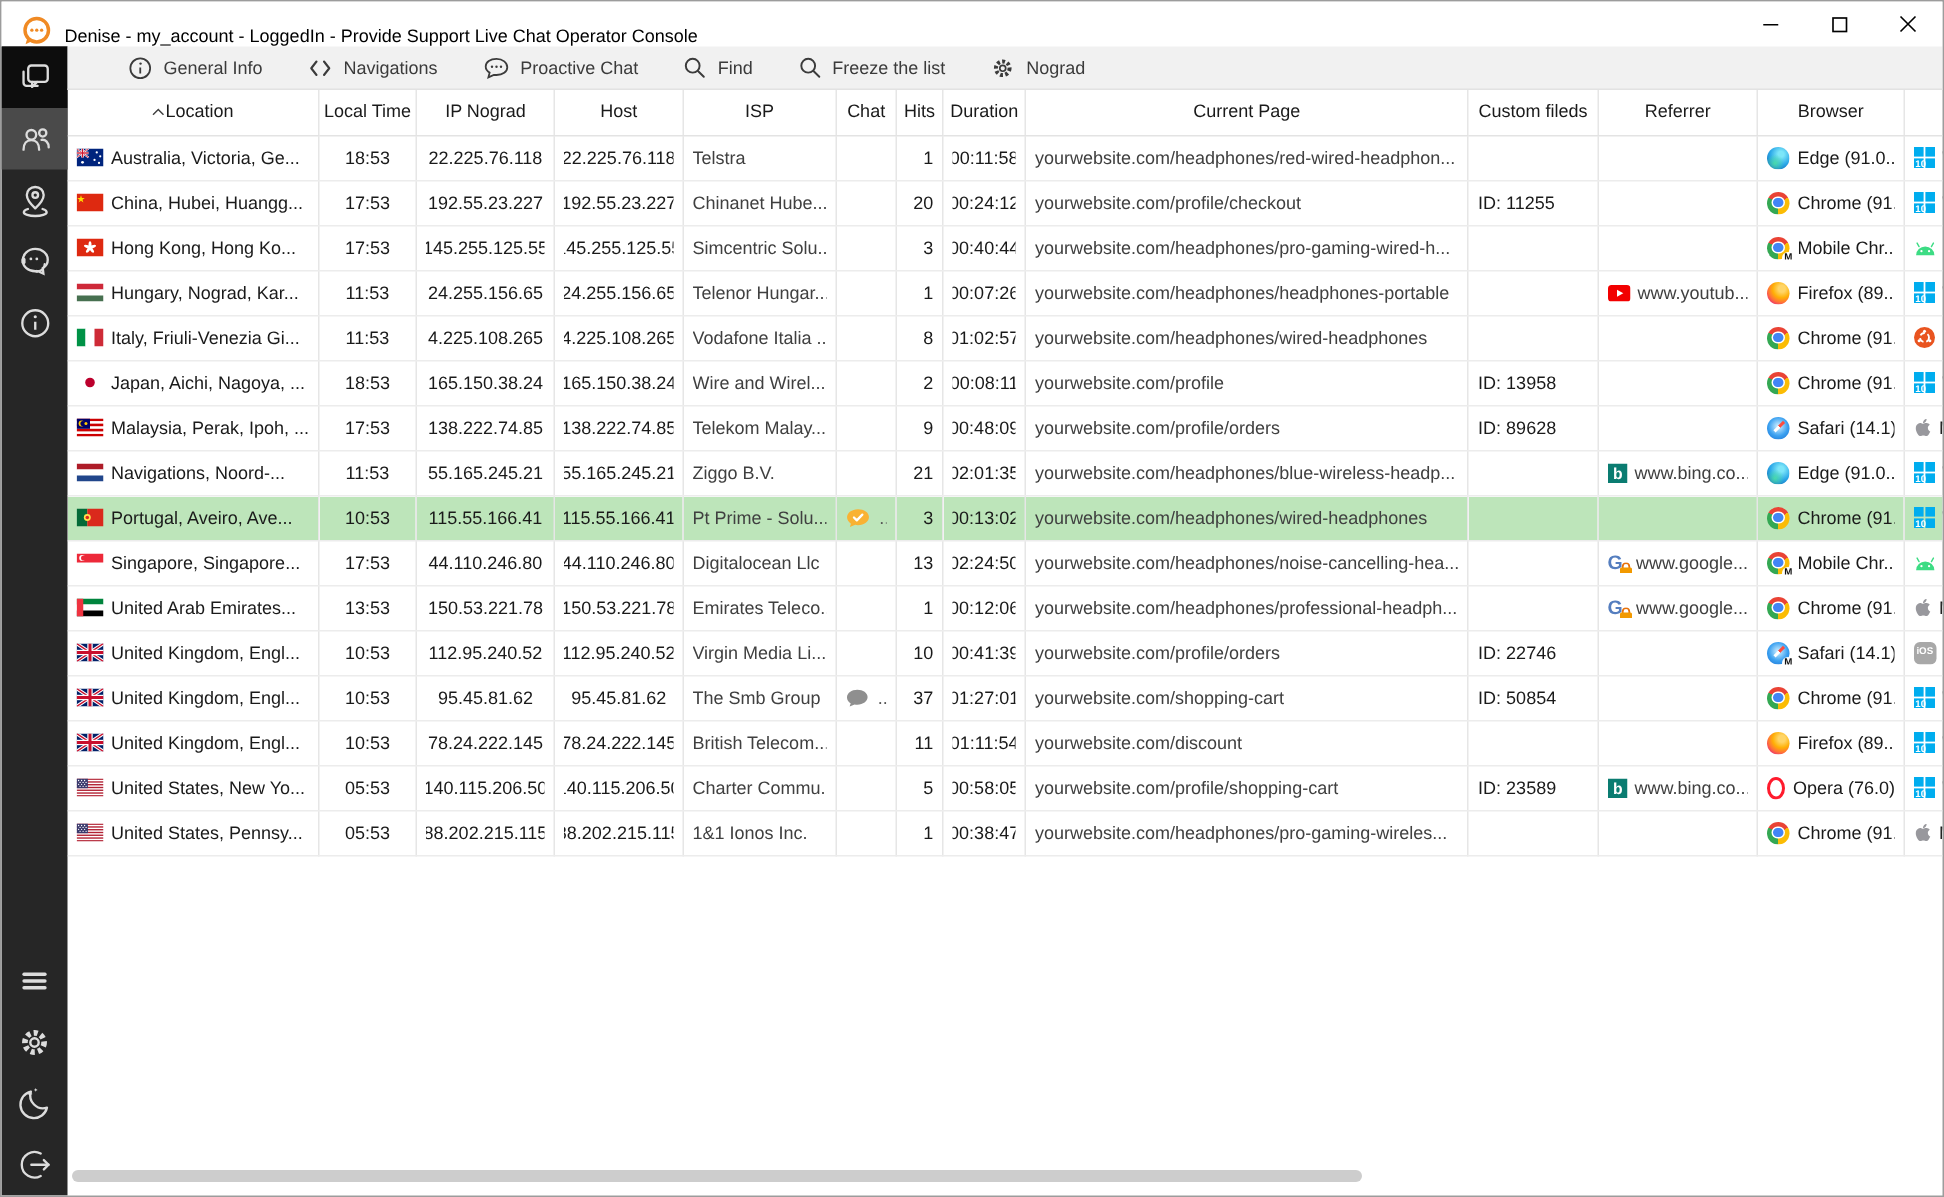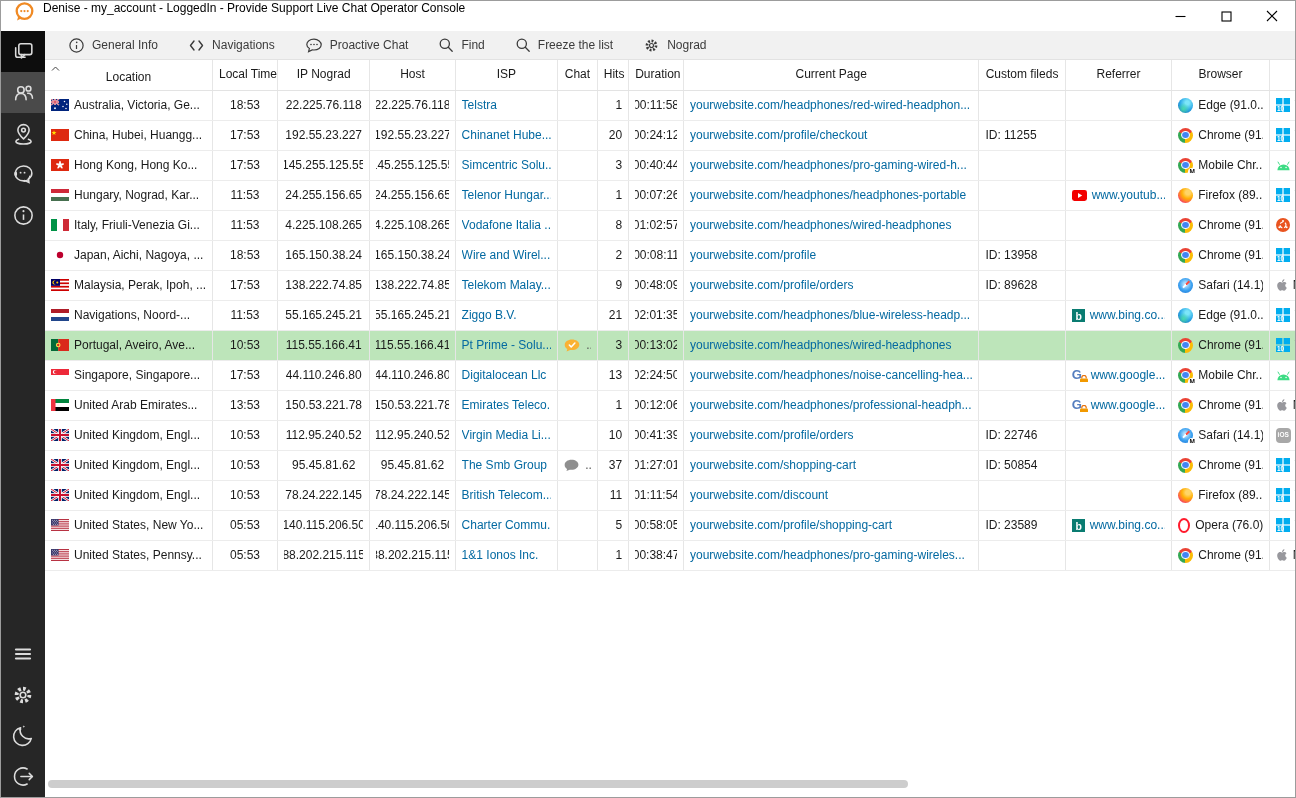--- a/index.html
+++ b/index.html
@@ -1,46 +1,46 @@
 <!DOCTYPE html>
 <html><head>
 <meta charset="utf-8">
 <style>
   html,body{margin:0;padding:0;background:#888;}
   .app{position:relative;width:1296px;height:798px;background:#fff;overflow:hidden;
        font-family:"Liberation Sans",sans-serif;color:#1a1a1a;border:1px solid #9c9c9c;box-sizing:border-box;}
   
-  .titlebar{height:30px;display:flex;align-items:flex-start;background:#fff;}
+  .titlebar{height:30px;display:flex;align-items:flex-end;background:#fff;}
   .logo{margin:0 8px 0 13px;display:inline-flex;}
   .title-text{font-size:12px;color:#000;white-space:nowrap;}
   .win-controls{margin-left:auto;display:flex;height:30px;}
   .win-btn{width:46px;height:30px;display:flex;align-items:center;justify-content:center;color:#000;}
   
   .app-body{display:flex;height:766px;}
   .sidebar{width:44px;background:#262626;display:flex;flex-direction:column;flex-shrink:0;}
   .side-item{width:44px;height:41px;display:flex;align-items:center;justify-content:center;color:#dcdcdc;}
   .side-item.tile-black{background:#0d0d0d;}
   .side-item.active{background:#4a4a4a;}
   .sidebar-bottom{margin-top:auto;}
   .content{flex:1;display:flex;flex-direction:column;min-width:0;position:relative;}
   
   .toolbar{height:28px;background:#f1f1f1;border-bottom:1px solid #e2e2e2;display:flex;align-items:center;
-           padding-left:8px;font-size:12px;color:#333;flex-shrink:0;}
+           padding-left:25px;font-size:12px;color:#333;flex-shrink:0;}
   .tool-btn{display:flex;align-items:center;gap:7px;height:28px;padding:0 15px;white-space:nowrap;color:#3b3b3b;}
   
   .table-wrap{flex:1;overflow:hidden;position:relative;}
   table{border-collapse:collapse;table-layout:fixed;width:1306px;font-size:12px;}
   th,td{height:30px;padding:0 6px;overflow:hidden;white-space:nowrap;border-right:1px solid #e6e6e6;box-sizing:border-box;font-weight:normal;}
   th{border-bottom:1px solid #e3e3e3;color:#1a1a1a;}
   td{border-bottom:1px solid #ececec;}
   tr.selected td{background:#bde5ba;margin-top:20px;}
-  .thc{display:flex;flex-direction:column;justify-content:center;line-height:13px;}
+  .thc{display:flex;flex-direction:row;align-items:center;justify-content:center;line-height:13px;}
   .cw{display:flex;align-items:center;gap:5px;overflow:hidden;}
   .ja-c{justify-content:center;} .ja-r{justify-content:flex-end;}
-  .link{color:#0369a1;}
+  .link{color:#404040;}
   .dots{color:#555;}
   .icon{display:inline-flex;align-items:center;flex-shrink:0;line-height:0;}
   
   .bic{width:15px;height:15px;border-radius:50%;display:inline-block;position:relative;}
   .ic-chrome{background:conic-gradient(from 60deg,#fbbc05 0 120deg,#34a853 0 240deg,#ea4335 0 360deg);}
   .ic-chrome::after{content:"";position:absolute;left:3.1px;top:3.1px;width:8.8px;height:8.8px;border-radius:50%;
     background:#4285f4;border:1.6px solid #fff;box-sizing:border-box;}
   .ic-edge{background:radial-gradient(circle at 36% 72%,#4fe3a0 -8%,rgba(0,0,0,0) 42%),
            radial-gradient(circle at 62% 32%,#7ce6f9 0 14%,#2aa7e8 52%,#0c59a4 100%);}
   .ic-firefox{background:radial-gradient(circle at 66% 30%,#ffd567 0 16%,#ffb005 42%,#ff7139 64%,#e31587 90%,#a7007d 100%);}

